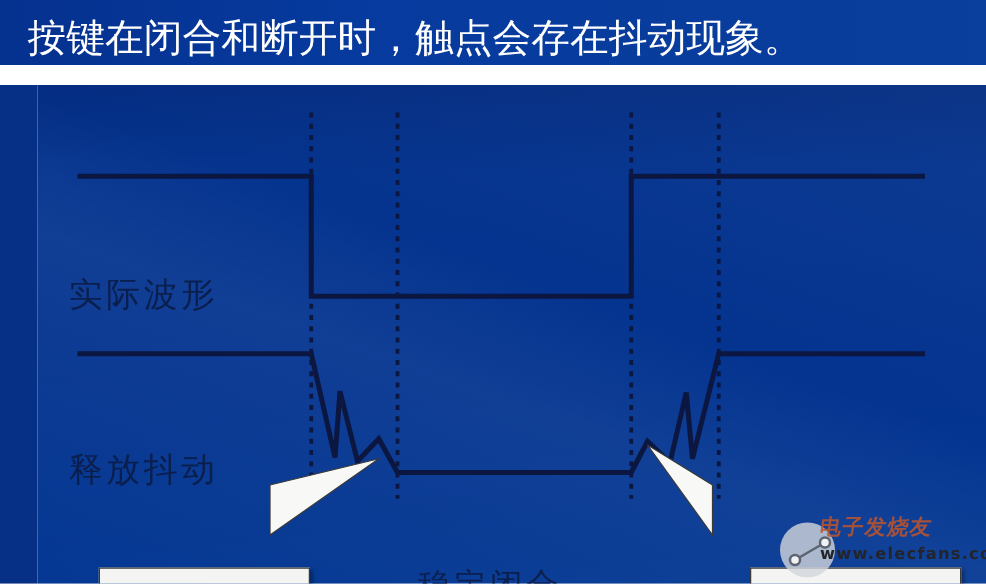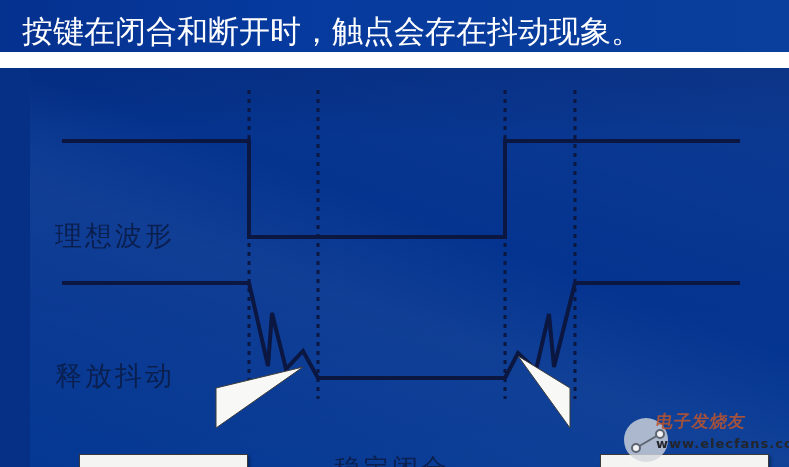--- a/index.html
+++ b/index.html
@@ -138,21 +138,21 @@
 
       <polyline fill="none" stroke="#0b1740" stroke-width="4" stroke-linejoin="miter" stroke-linecap="butt" points="32,73 219,73 219,169 475,169 475,73 710,73"></polyline>
 
       <polyline fill="none" stroke="#0b1740" stroke-width="4" stroke-linejoin="miter" stroke-linecap="butt" points="32,215 219,215 238,298 242,245 256,301 273,283 288,310 475,310 488,285 506,302 519,246 524,299 545,215 710,215"></polyline>
 
       <polygon fill="#f8f8f6" stroke="#3a3a3a" stroke-width="1" points="186,320 273,299 186,360"></polygon>
 
       <polygon fill="#f8f8f6" stroke="#3a3a3a" stroke-width="1" points="540,320 488,288 540,360"></polygon>
     </svg>
 
-    <div class="wave-label" id="label-ideal">理想波形</div>
+    <div class="wave-label" id="label-ideal">实际波形</div>
     <div class="wave-label" id="label-actual">释放抖动</div>
 
     <div class="mid-label">稳定闭合</div>
 
     <div class="callout" id="callout-press">按下抖动</div>
     <div class="callout" id="callout-release">释放抖动</div>
   </div>
 
   <div class="watermark">
     <div class="wm-disc"></div>

